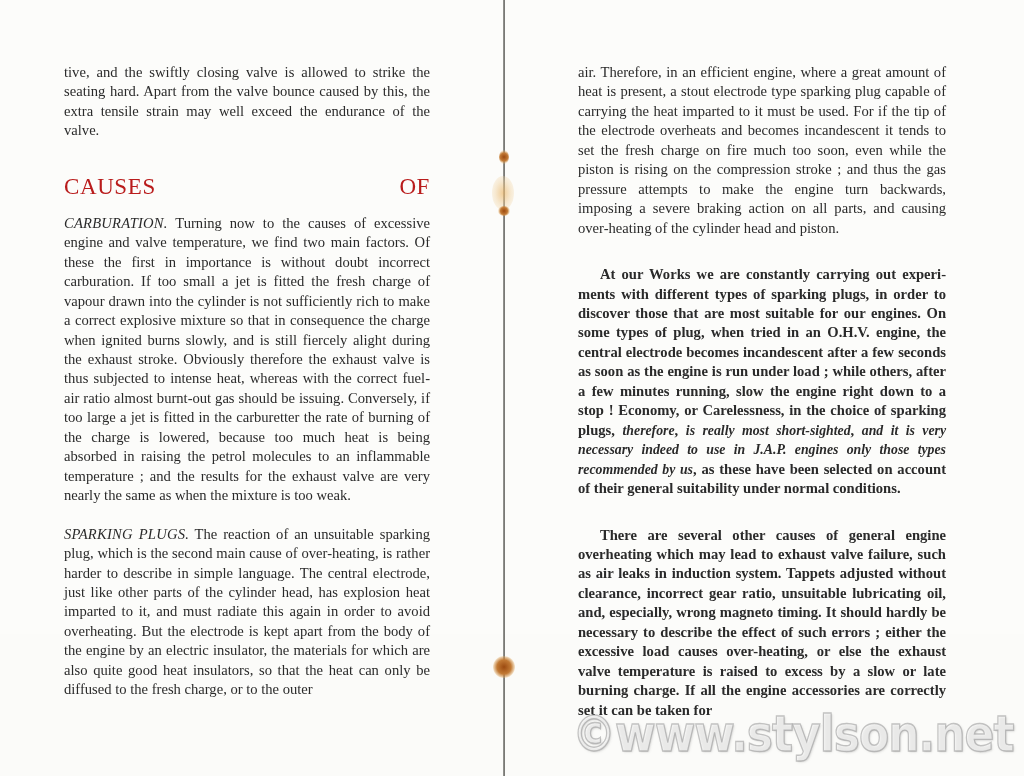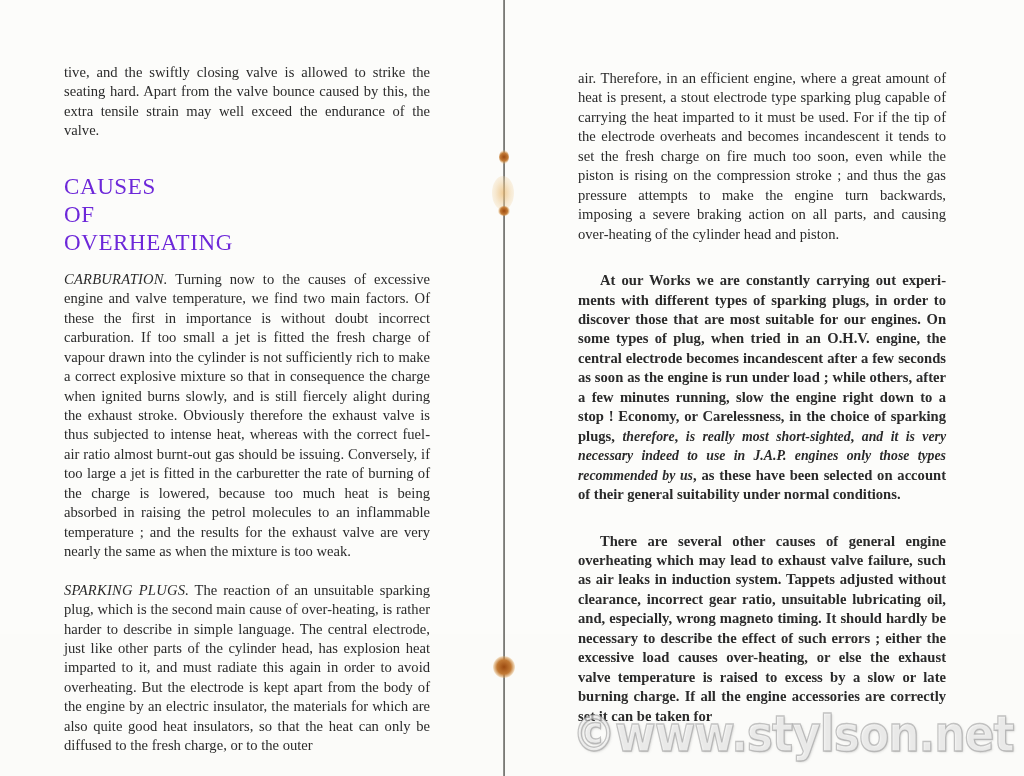--- a/index.html
+++ b/index.html
@@ -28,34 +28,33 @@
 
     .col {
       position: absolute;
       font-size: 14.6px;
       line-height: 19.45px;
       text-align: justify;
       text-align-last: auto;
       hyphens: none;
     }
     .page-left .col { left: 64px; top: 63px; width: 366px; }
-    .page-right .col { left: 72px; top: 63px; width: 368px; margin-top: 6px; }
+    .page-right .col { left: 72px; top: 63px; width: 368px; }
 
     .col p {
       margin: 0;
     }
     .heading {
       font-size: 23px;
       letter-spacing: 0.6px;
       line-height: 28px;
       margin: 32px 0 13px 0;
       display: flex;
       justify-content: space-between;
-      color: #6d28d9;
-      flex-direction: column;
+      color: #b91c1c;
     }
     .heading span { display: inline-block; }
     .para-gap { margin-top: 19px !important; }
     .para-gap-lg { margin-top: 27px !important; }
     .indent { text-indent: 22px; font-weight: bold; }
     .run-in { letter-spacing: 0.2px; font-style: italic; }
     em.it {
       font-style: italic;
       font-size: 13.8px;
     }
@@ -103,21 +102,20 @@
 
 <div class="spread">
 
   <div class="page page-left">
     <div class="col">
       <p>tive, and the swiftly closing valve is allowed to strike the seating hard.  Apart from the valve bounce caused by this, the extra tensile strain may  well exceed the endurance of the valve.</p>
 
       <div class="heading">
         <span>CAUSES</span>
         <span>OF</span>
-        <span>OVERHEATING</span>
       </div>
 
       <p><span class="run-in">CARBURATION.</span><span> Turning now to the causes of excessive engine and valve temperature, we find two main factors.  Of these the first in importance is without doubt incorrect carburation.   If too small a jet is fitted the fresh charge of vapour drawn into the cylinder is not sufficiently rich to make a correct explosive mixture so that in consequence the charge when ignited burns slowly, and is still fiercely alight during the exhaust stroke.  Obviously therefore the exhaust valve is thus subjected to intense heat, whereas with the correct fuel-air ratio almost burnt-out gas should be issuing. Conversely, if too large a jet is fitted in the carburetter the rate of burning of the charge is lowered, because too much heat is being absorbed in raising the petrol molecules to an inflammable temperature ;  and the results for the exhaust valve are very nearly the same as when the mixture is too weak.</span></p>
 
       <p class="para-gap"><span class="run-in">SPARKING PLUGS.</span><span>  The reaction of an unsuitable sparking plug, which is the second main cause of over-heating, is rather harder to describe in simple language. The central electrode, just like other parts of the cylinder head, has explosion heat imparted to it, and must radiate this again in order to avoid overheating. But the electrode is kept apart from the body of the engine by an electric insulator, the materials for which are also quite good heat insulators, so that the heat can only be diffused to the fresh charge, or to the outer</span></p>
     </div>
   </div>
 
   <div class="spine"></div>
   <div class="stain stain-1"></div>

